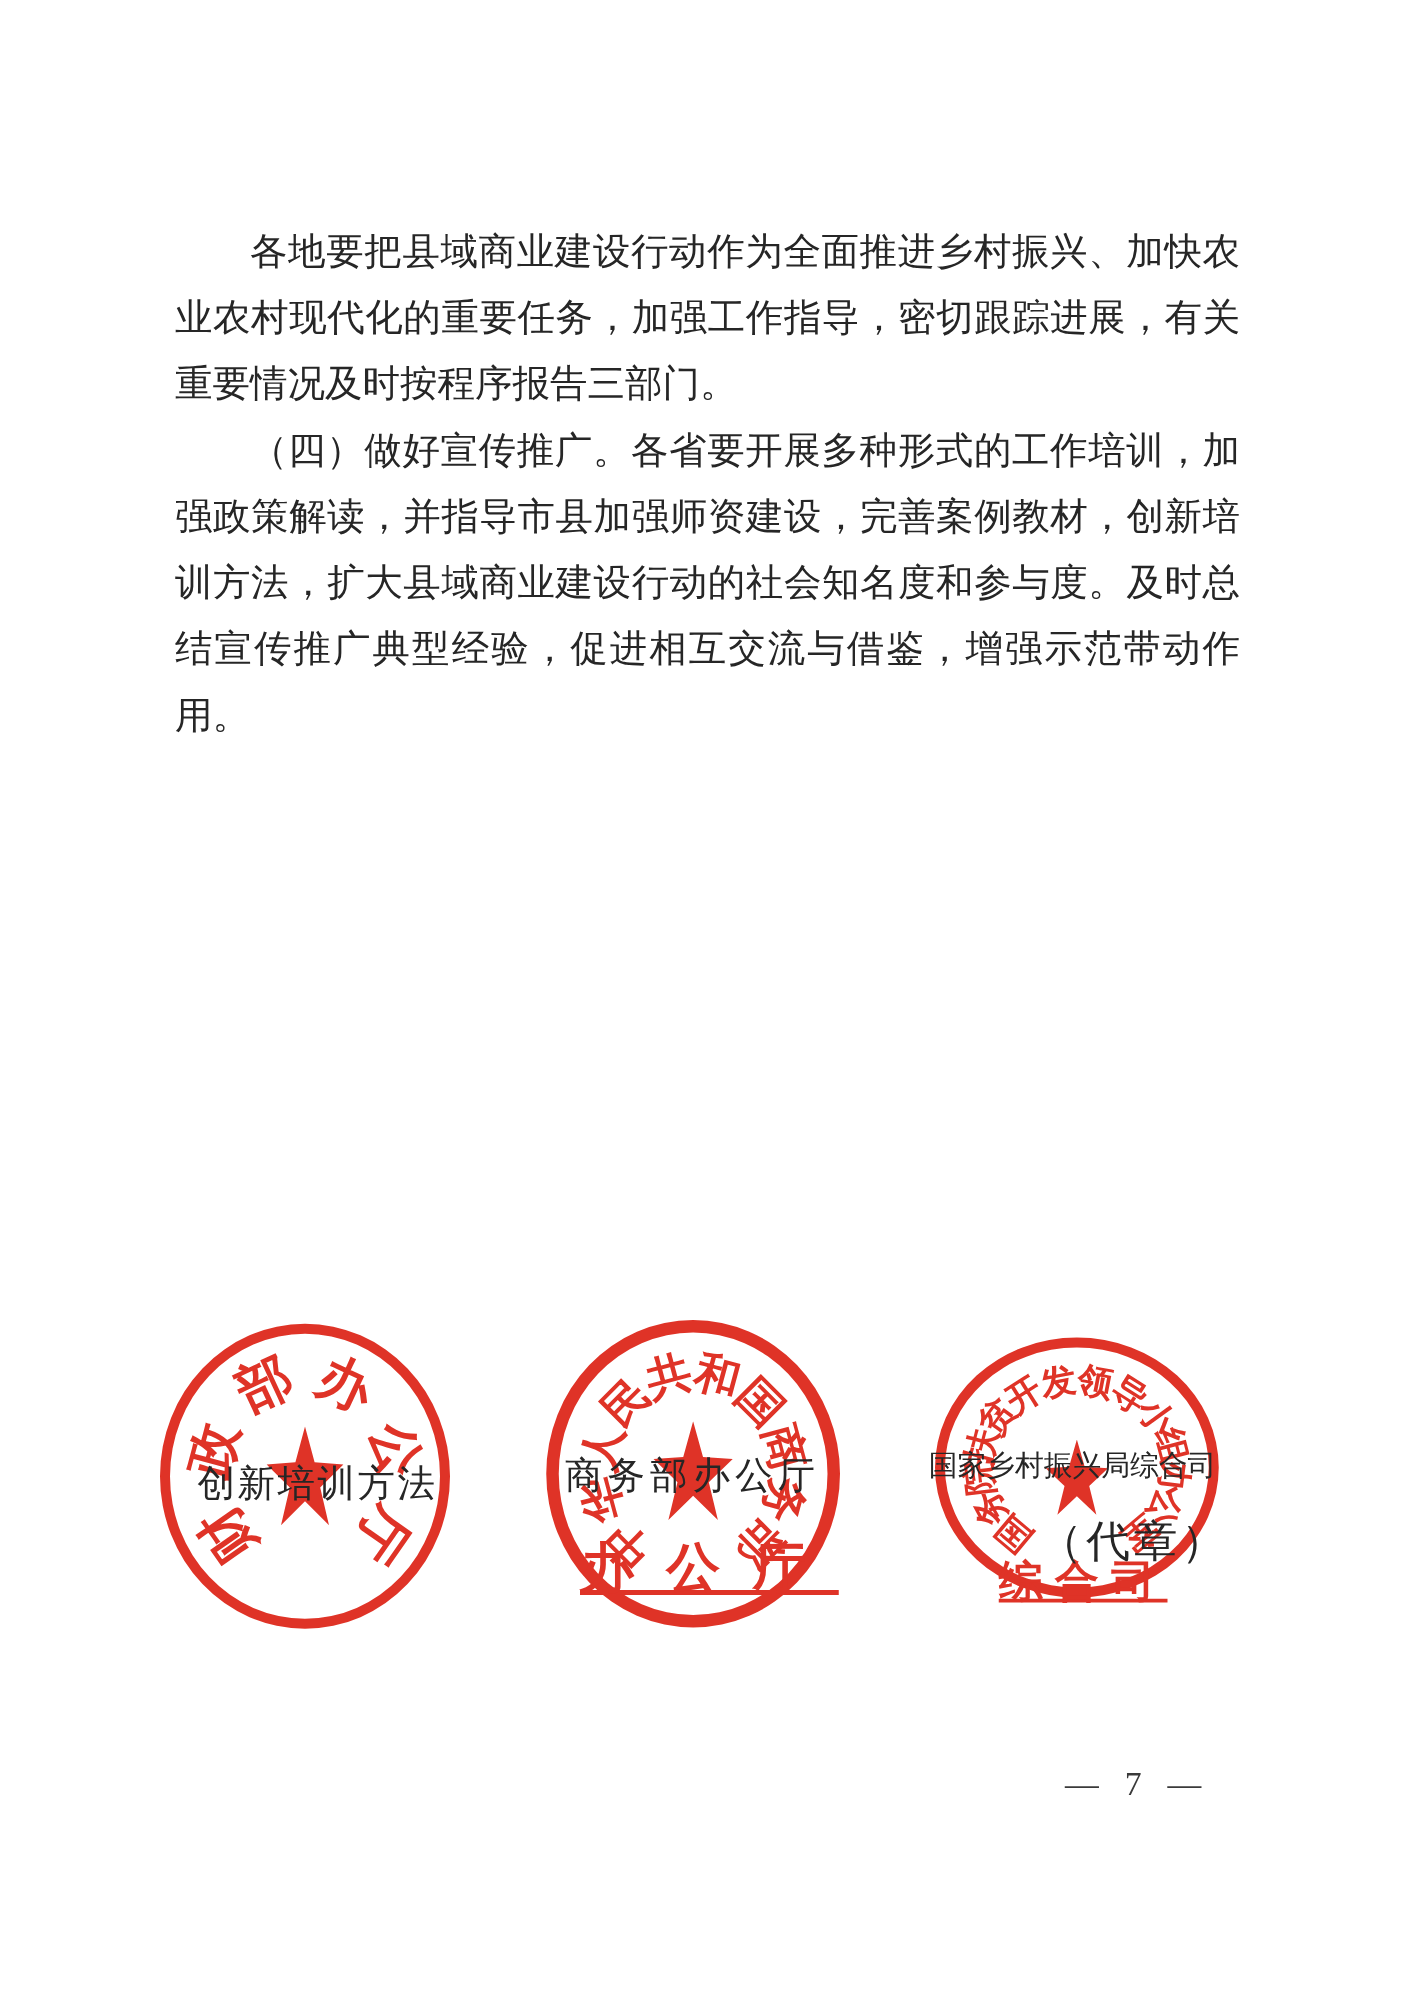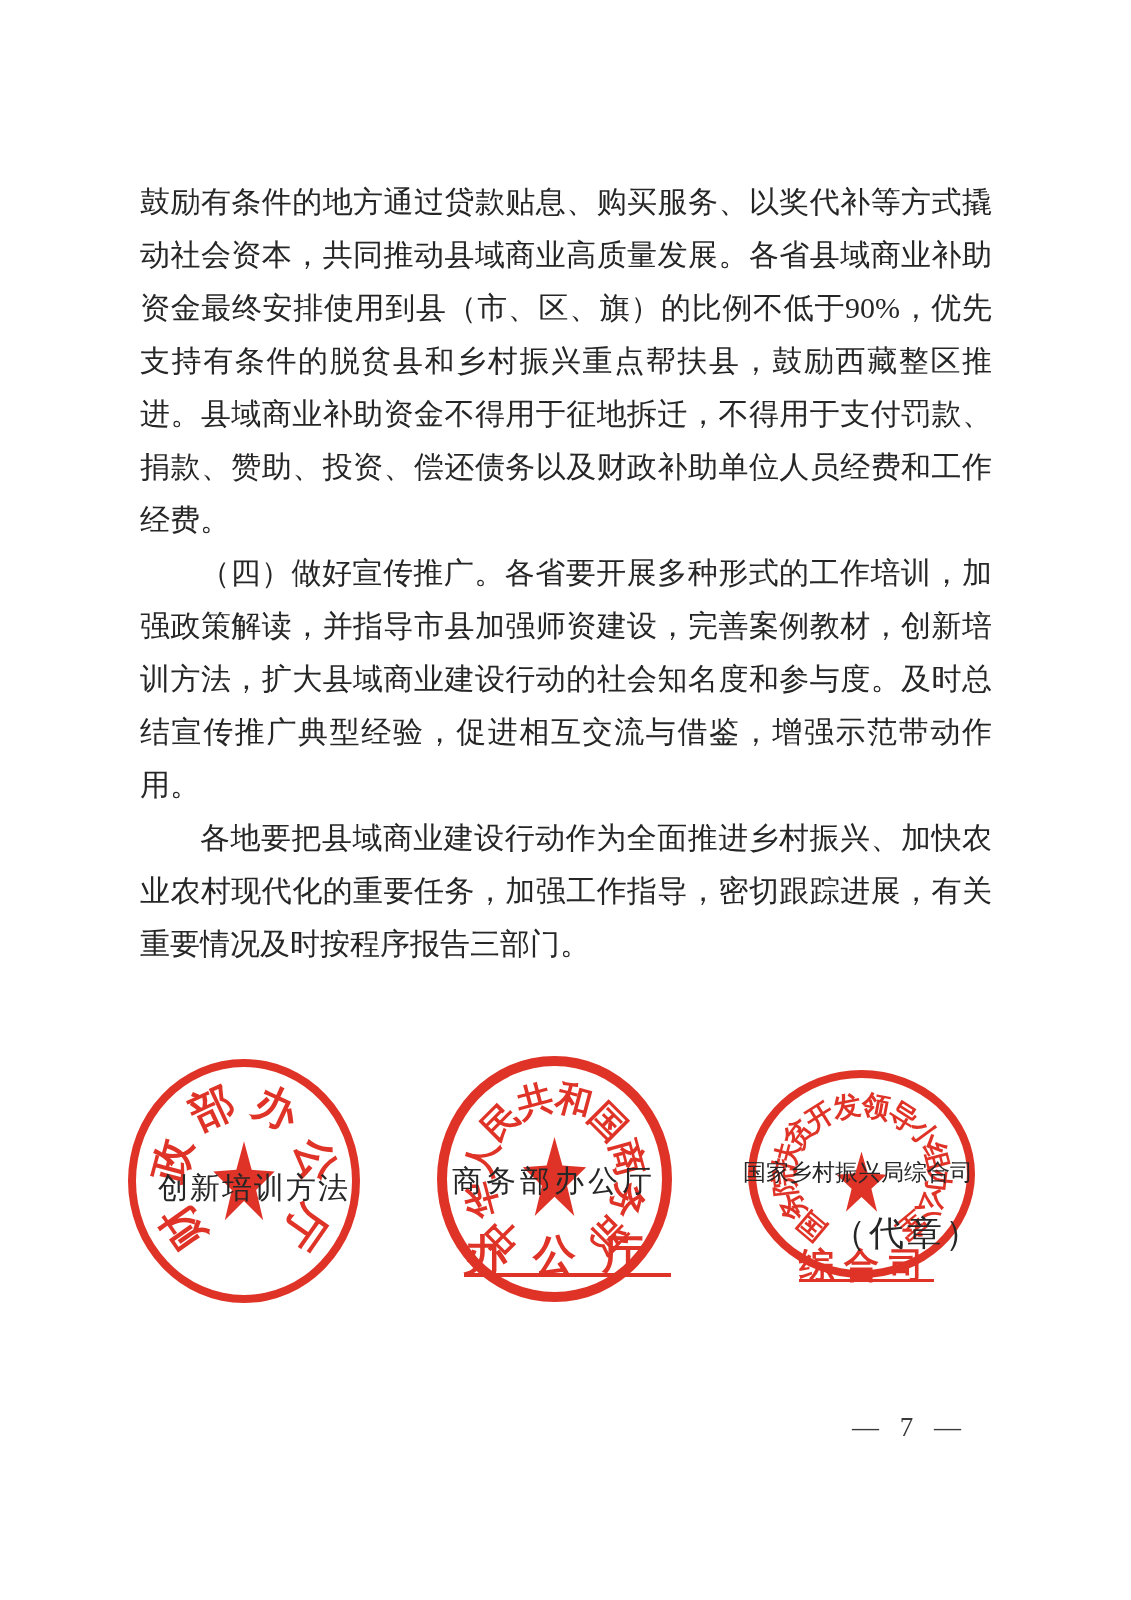--- a/index.html
+++ b/index.html
@@ -70,23 +70,22 @@
     position:absolute;left:852px;top:1412px;
     font-size:27px;color:#3a3a3a;letter-spacing:7px;white-space:nowrap;
   }
 </style>
 </head>
 <body>
 
 <div class="page">
 
   <main class="body-text">
-    <p class="para no-indent">鼓励有条件的地方通过贷款贴息、购买服务、以奖代补等方式撬动社会资本，共同推动县域商业高质量发展。各省县域商业补助资金最终安排使用到县（市、区、旗）的比例不低于90%，优先支持有条件的脱贫县和乡村振兴重点帮扶县，鼓励西藏整区推进。县域商业补助资金不得用于征地拆迁，不得用于支付罚款、捐款、赞助、投资、偿还债务以及财政补助单位人员经费和工作经费。</p>
+    <p class="para indent">各地要把县域商业建设行动作为全面推进乡村振兴、加快农业农村现代化的重要任务，加强工作指导，密切跟踪进展，有关重要情况及时按程序报告三部门。</p>
     <p class="para indent">（四）做好宣传推广。各省要开展多种形式的工作培训，加强政策解读，并指导市县加强师资建设，完善案例教材，创新培训方法，扩大县域商业建设行动的社会知名度和参与度。及时总结宣传推广典型经验，促进相互交流与借鉴，增强示范带动作用。</p>
-    <p class="para indent">各地要把县域商业建设行动作为全面推进乡村振兴、加快农业农村现代化的重要任务，加强工作指导，密切跟踪进展，有关重要情况及时按程序报告三部门。</p>
   </main>
 
   <div class="seal seal-1">
       <span class="arc-char" style="left: 46.5636px; top: 160.46px; font-size: 43px; transform: translate(-50%, -50%) rotate(-125deg);">财</span>
       <span class="arc-char" style="left: 35.5556px; top: 93.0357px; font-size: 43px; transform: translate(-50%, -50%) rotate(-75deg);">政</span>
       <span class="arc-char" style="left: 76.3036px; top: 40.5891px; font-size: 43px; transform: translate(-50%, -50%) rotate(-25deg);">部</span>
       <span class="arc-char" style="left: 139.696px; top: 40.5891px; font-size: 43px; transform: translate(-50%, -50%) rotate(25deg);">办</span>
       <span class="arc-char" style="left: 180.444px; top: 93.0357px; font-size: 43px; transform: translate(-50%, -50%) rotate(75deg);">公</span>
       <span class="arc-char" style="left: 169.436px; top: 160.46px; font-size: 43px; transform: translate(-50%, -50%) rotate(125deg);">厅</span>
       <span class="seal-star" style="width: 64px; height: 84px; top: 51%;"></span>

